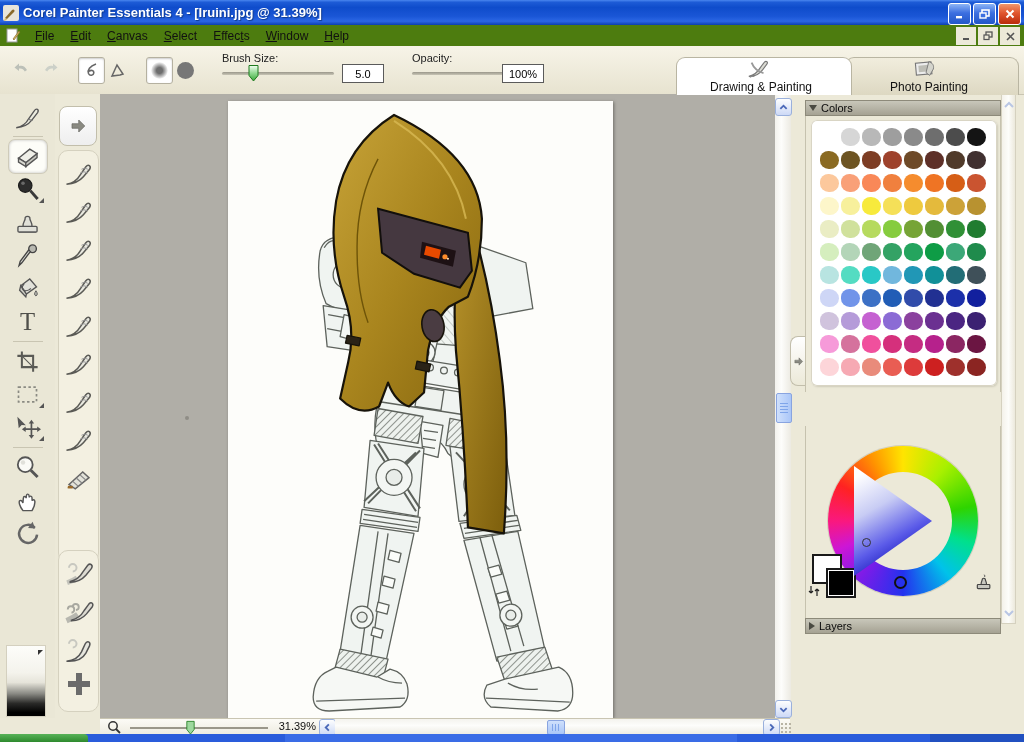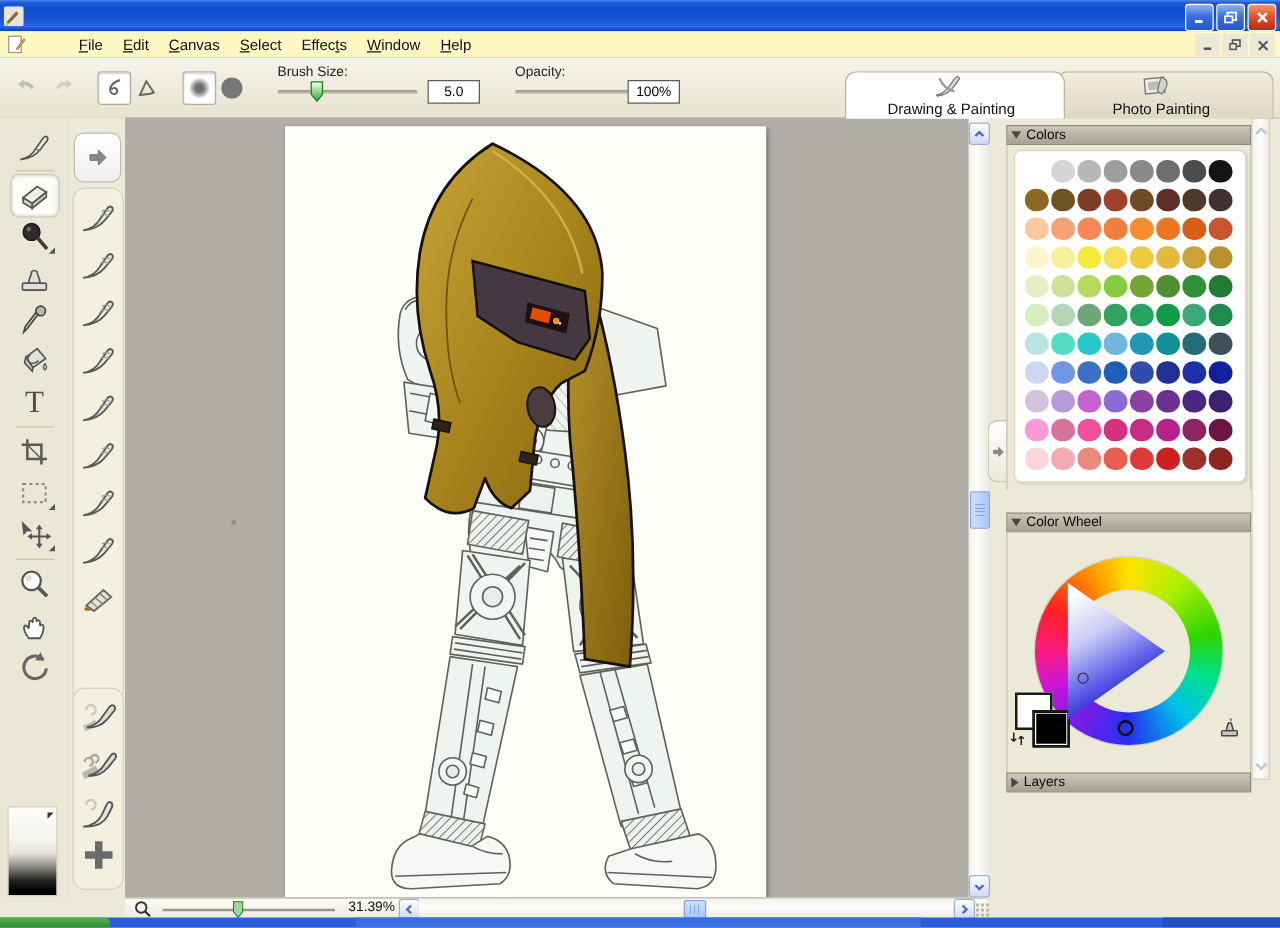--- a/index.html
+++ b/index.html
@@ -10,22 +10,22 @@
   .titlebar{position:absolute;left:0;top:0;width:1024px;height:25px;
     background:linear-gradient(180deg,#4a86ef 0%,#1d5bd6 9%,#0f4ccb 30%,#1a56d6 65%,#2b66e4 85%,#0c3fae 100%);
     display:flex;align-items:center;color:#fff;}
   .titlebar .appicon{width:16px;height:16px;margin:0 4px 0 3px;}
   .titlebar .ttl{font-size:13px;font-weight:bold;text-shadow:1px 1px 1px #103a8c;white-space:nowrap;}
   .winbtns{position:absolute;right:3px;top:3px;display:flex;gap:2px;}
   .wbtn{width:21px;height:20px;border:1px solid #fff;border-radius:3px;
     background:linear-gradient(180deg,#8cb4f6,#3c6fe0 45%,#2257c8);display:flex;align-items:center;justify-content:center;}
   .wbtn.close{background:linear-gradient(180deg,#f0976c,#e1562f 45%,#b92a0b);}
   
-  .menubar{position:absolute;left:0;top:25px;width:1024px;height:21px;background:#fef9c3;
-    border-bottom:1px solid #0ea5e9;display:flex;align-items:center;gap:28px;}
+  .menubar{position:absolute;left:0;top:25px;width:1024px;height:21px;background:#4d7c0f;
+    border-bottom:1px solid #0ea5e9;display:flex;align-items:center;}
   .menuicon{width:17px;height:17px;margin:0 6px 0 4px;}
   #menu-items{display:flex;height:100%;align-items:center;}
   .menu-item{padding:2px 8px;font-size:12px;color:#111;}
   .menu-item u{text-decoration:underline;}
   .mdibtns{position:absolute;right:4px;top:2px;display:flex;gap:2px;}
   .mbtn{width:18px;height:16px;background:#ece9d8;border:1px solid #ece9d8;display:flex;align-items:center;justify-content:center;}
   
   .toolbar{position:absolute;left:0;top:46px;width:1024px;height:48px;
     background:linear-gradient(180deg,#f7f4e8,#e7e3d0);border-bottom:1px solid #c9c5b2;}
   .tbtn{position:absolute;width:25px;height:25px;top:11px;border:1px solid transparent;border-radius:3px;
@@ -263,20 +263,21 @@
         </symbol>
     </defs>
   </svg>
 
   <div class="titlebar">
     <svg class="appicon" viewBox="0 0 16 16">
         <rect x="0" y="0" width="16" height="16" rx="2" fill="#e8e4da"></rect>
         <path d="M2 13 L9 5 C10.5 3.5 12.5 5.5 11 7 L4 14 Z" fill="#8a6a2a"></path>
         <path d="M2 13 l-1 3 3.2-1.2 Z" fill="#d8b868"></path>
       </svg>
+    <span class="ttl">Corel Painter Essentials 4 - [Iruini.jpg @ 31.39%]</span>
     <div class="winbtns">
       <div class="wbtn">
           <svg width="10" height="9" viewBox="0 0 10 9">
             <rect x="1" y="6" width="6" height="2.4" fill="#fff"></rect>
           </svg>
         </div>
       <div class="wbtn">
           <svg width="11" height="10" viewBox="0 0 11 10">
             <rect x="3" y="1" width="7" height="6" fill="none" stroke="#fff" stroke-width="1.6"></rect>
             <rect x="1" y="4" width="6" height="5" fill="#3c6fe0" stroke="#fff" stroke-width="1.4"></rect>
@@ -805,24 +806,20 @@
             <div class="swatch" style="background: rgb(233, 93, 83);"></div>
             <div class="swatch" style="background: rgb(221, 59, 59);"></div>
             <div class="swatch" style="background: rgb(205, 32, 32);"></div>
             <div class="swatch" style="background: rgb(158, 48, 44);"></div>
             <div class="swatch" style="background: rgb(139, 37, 34);"></div>
           </div>
       </div>
     </div>
 
 
-    <div class="phead" style="top:316px">
-      <span class="tri down"></span>
-      <span>Color Wheel</span>
-    </div>
     <div class="pbody" style="top:332px;height:192px">
       <div class="ring"></div>
       <div class="hue-tri"></div>
       <div class="ring-marker"></div>
       <div class="tri-marker"></div>
       <div class="fcol back" style="left:6px;top:128px"></div>
       <div class="fcol front" style="left:20px;top:142px"></div>
       <svg class="swap" style="left:2px;top:158px;width:12px;height:14px" viewBox="0 0 12 14">
           <path d="M3 2 v7 M3 9 l-2 -2 M3 9 l2 -2 M9 12 v-7 M9 5 l-2 2 M9 5 l2 2" stroke="#222" stroke-width="1.2" fill="none"></path>
         </svg>

